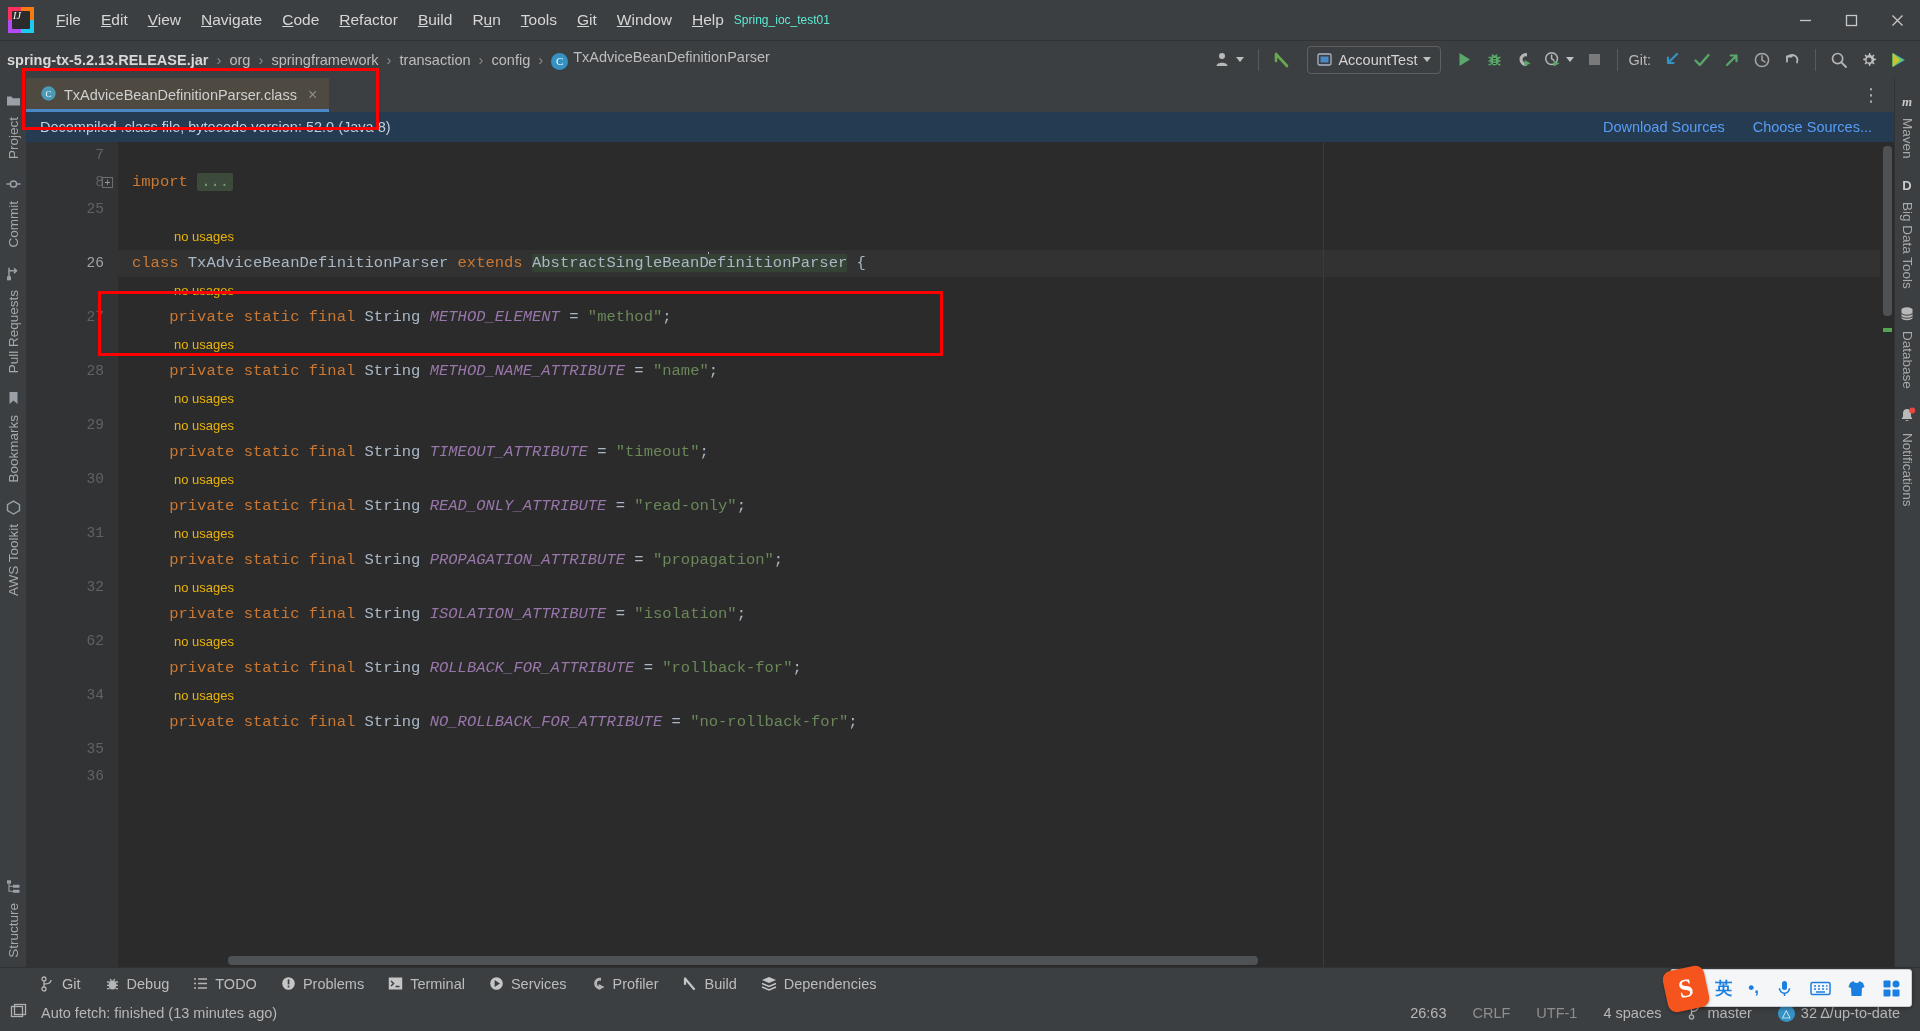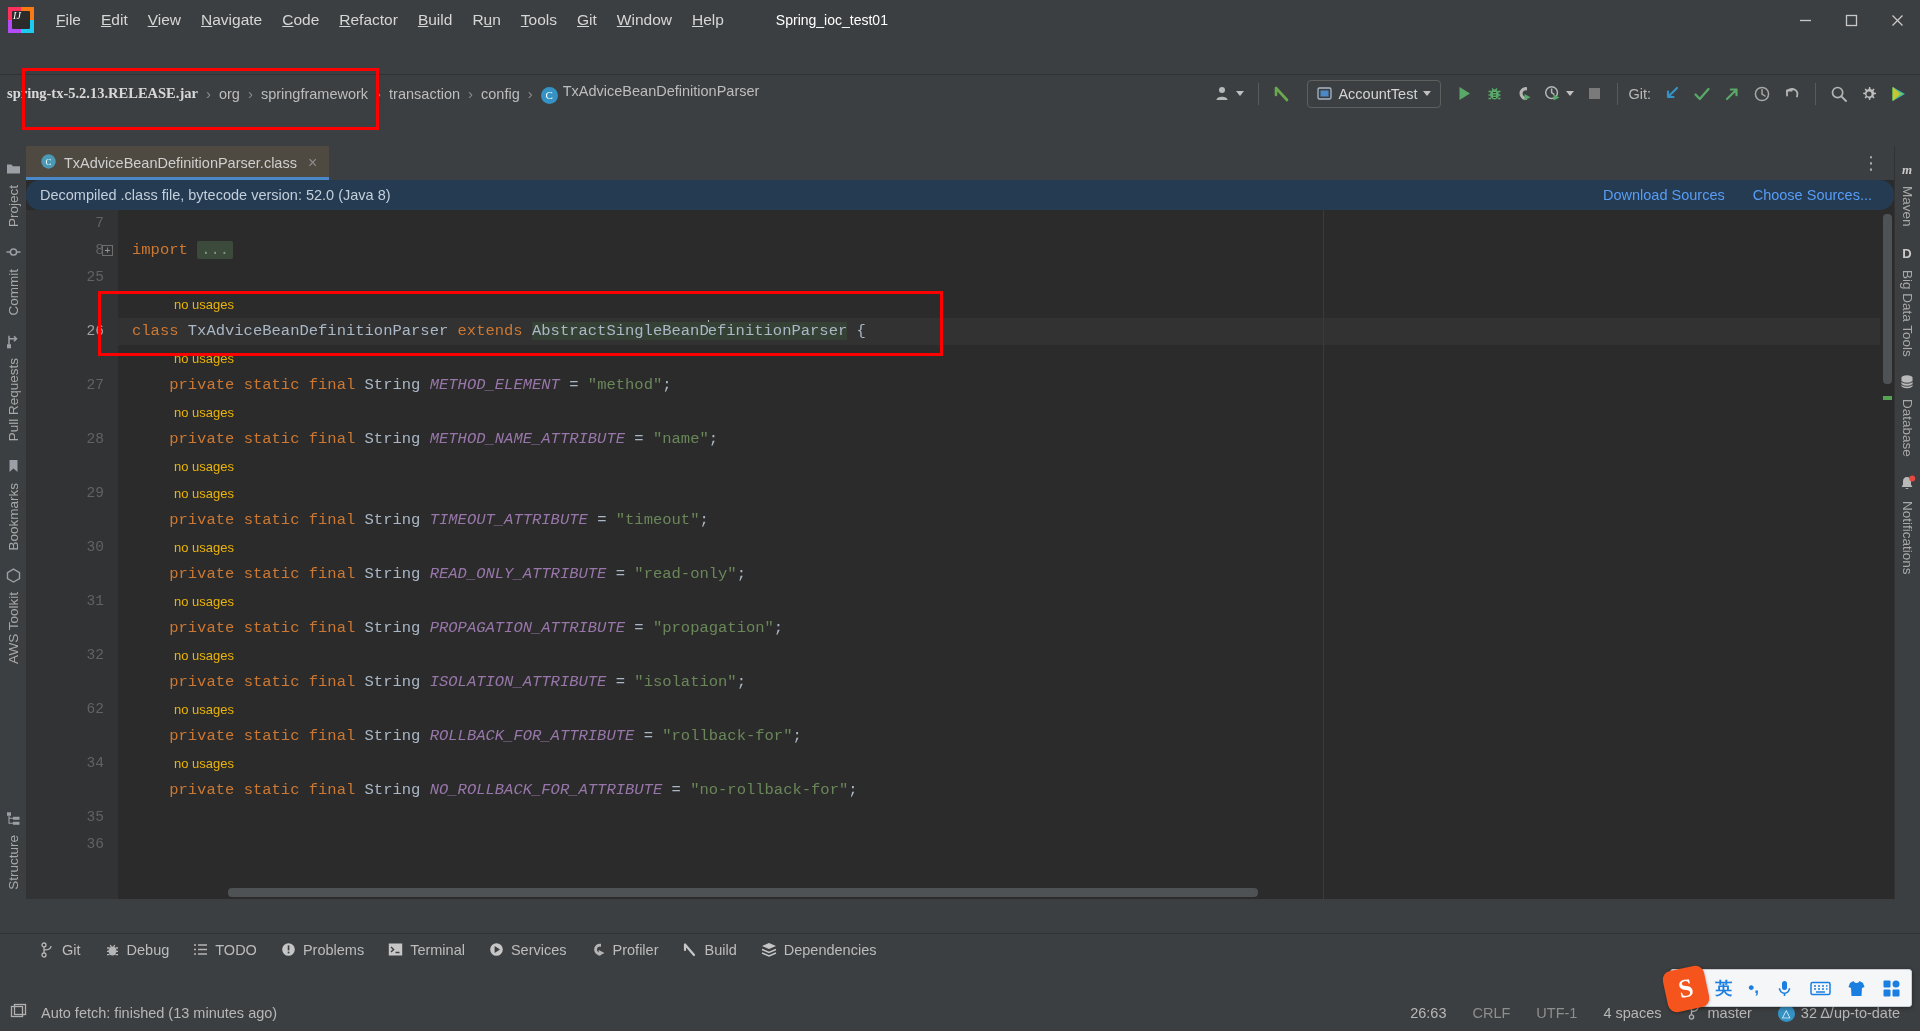--- a/index.html
+++ b/index.html
@@ -4,47 +4,47 @@
 <style>
   * { margin:0; padding:0; box-sizing:border-box; }
   html,body { width:1920px; height:1031px; overflow:hidden; }
   body {
     background:#3c3f41;
     font-family:"Liberation Sans", sans-serif;
     font-size:15px;
     color:#bbbbbb;
     -webkit-font-smoothing:antialiased;
   }
-  #app { position:relative; width:1920px; height:1031px; display:flex; flex-direction:column;gap:34px; }
+  #app { position:relative; width:1920px; height:1031px; display:flex; flex-direction:column; }
 
   
   .menubar { height:40px; background:#3c3f41; display:flex; align-items:center; padding-left:8px;
              flex:0 0 40px; position:relative; }
   .ij-logo { width:26px; height:26px; margin-right:12px; position:relative; flex:0 0 26px; }
   .ij-logo .q { position:absolute; width:13px; height:13px; }
   .ij-logo .q1{left:0;top:0;background:#fe315d;}
   .ij-logo .q2{left:13px;top:0;background:#f97a12;}
   .ij-logo .q3{left:0;top:13px;background:#b24df6;}
   .ij-logo .q4{left:13px;top:13px;background:#1ccbf0;}
   .ij-logo .inner{position:absolute;left:4px;top:4px;width:18px;height:18px;background:#2b2b2b;border-radius:1px;}
   .ij-logo .ij{position:absolute;left:0;top:0;width:18px;height:18px;color:#fff;font-size:10px;
                font-family:"Liberation Serif",serif;text-align:center;line-height:18px;font-style:italic;}
   .menu-item { padding:5px 10px; color:#d6d6d6; font-size:15.5px; cursor:default; white-space:nowrap; }
   .menu-item u { text-decoration:underline; }
-  .win-title { color:#ffffff; font-size:14px; margin-left:42px; white-space:nowrap; }
+  .win-title { color:#5eead4; font-size:12px; white-space:nowrap; }
   .win-controls { position:absolute; right:0; top:0; height:40px; display:flex; align-items:center; }
   .wbtn { width:46px; height:40px; display:flex; align-items:center; justify-content:center; color:#c8c8c8; }
   .wbtn svg { display:block; }
 
   
   .navbar { height:38px; background:#3c3f41; display:flex; align-items:center; padding:0 6px 0 4px;
             flex:0 0 38px; border-top:1px solid #323232; }
   .crumbs { display:flex; align-items:center; white-space:nowrap; }
   .crumb { color:#bdbdbd; font-size:14.5px; padding:2px 3px; cursor:default; }
-  .crumb.jar { font-weight:bold; color:#d8d8d8;font-family:Liberation Serif, serif; }
+  .crumb.jar { font-weight:bold; color:#d8d8d8; }
   .sep { color:#8b8b8b; padding:0 5px; font-size:15px; }
   .cls-badge { display:inline-block; width:17px; height:17px; border-radius:50%; background:#3592c4;
                color:#fff; font-size:11px; text-align:center; line-height:17px; margin-right:5px;
                vertical-align:-3px; font-family:"Liberation Serif",serif; }
   .tb-sep { width:1px; height:22px; background:#5a5a5a; margin:0 8px; flex:0 0 1px; }
   .tb-btn { width:30px; height:28px; display:flex; align-items:center; justify-content:center;
             border-radius:3px; cursor:default; flex:0 0 auto; }
   .runcfg { display:flex; align-items:center; gap:6px; height:28px; padding:0 9px; border:1px solid #5e6060;
             border-radius:4px; color:#d4d4d4; font-size:14.5px; cursor:default; }
   .caret { width:0;height:0;border-left:4px solid transparent;border-right:4px solid transparent;
@@ -70,21 +70,21 @@
   .tabrow { height:34px; background:#3c3f41; display:flex; align-items:stretch; flex:0 0 34px; position:relative; }
   .etab { display:flex; align-items:center; gap:7px; padding:0 12px 0 14px; background:#4e4a41;
           position:relative; cursor:default; }
   .etab .tab-underline { position:absolute; left:0; right:0; bottom:0; height:3px; background:#4a88c7; }
   .etab-label { color:#cfcfcf; font-size:14.5px; white-space:nowrap; }
   .tab-x { color:#8d8d8d; font-size:16px; margin-left:4px; }
   .tabrow-right { margin-left:auto; display:flex; align-items:center; padding-right:8px; }
   .dots { color:#b0b0b0; font-size:18px; letter-spacing:0; padding:0 6px; cursor:default; line-height:1; }
 
   .notifbar { height:30px; background:#253b52; display:flex; align-items:center; padding:0 12px 0 14px;
-              flex:0 0 30px;border-radius:14px; }
+              flex:0 0 30px; }
   .notif-text { color:#c3cfdb; font-size:14.5px; }
   .notif-links { margin-left:auto; display:flex; gap:28px; padding-right:10px; }
   .notif-links a { color:#589df6; font-size:14.5px; text-decoration:none; cursor:default; }
 
   .code-area { flex:1 1 auto; display:flex; position:relative; min-height:0; overflow:hidden;
                background:#2b2b2b; }
   .gutter { width:92px; flex:0 0 92px; background:#313335; position:relative; }
   .gutter-line { height:27px; color:#606366; font-size:14.5px; text-align:right; padding-right:14px;
                  line-height:27px; font-family:"Liberation Mono", monospace; }
   .gutter-line.cur { color:#a4a3a3; }

